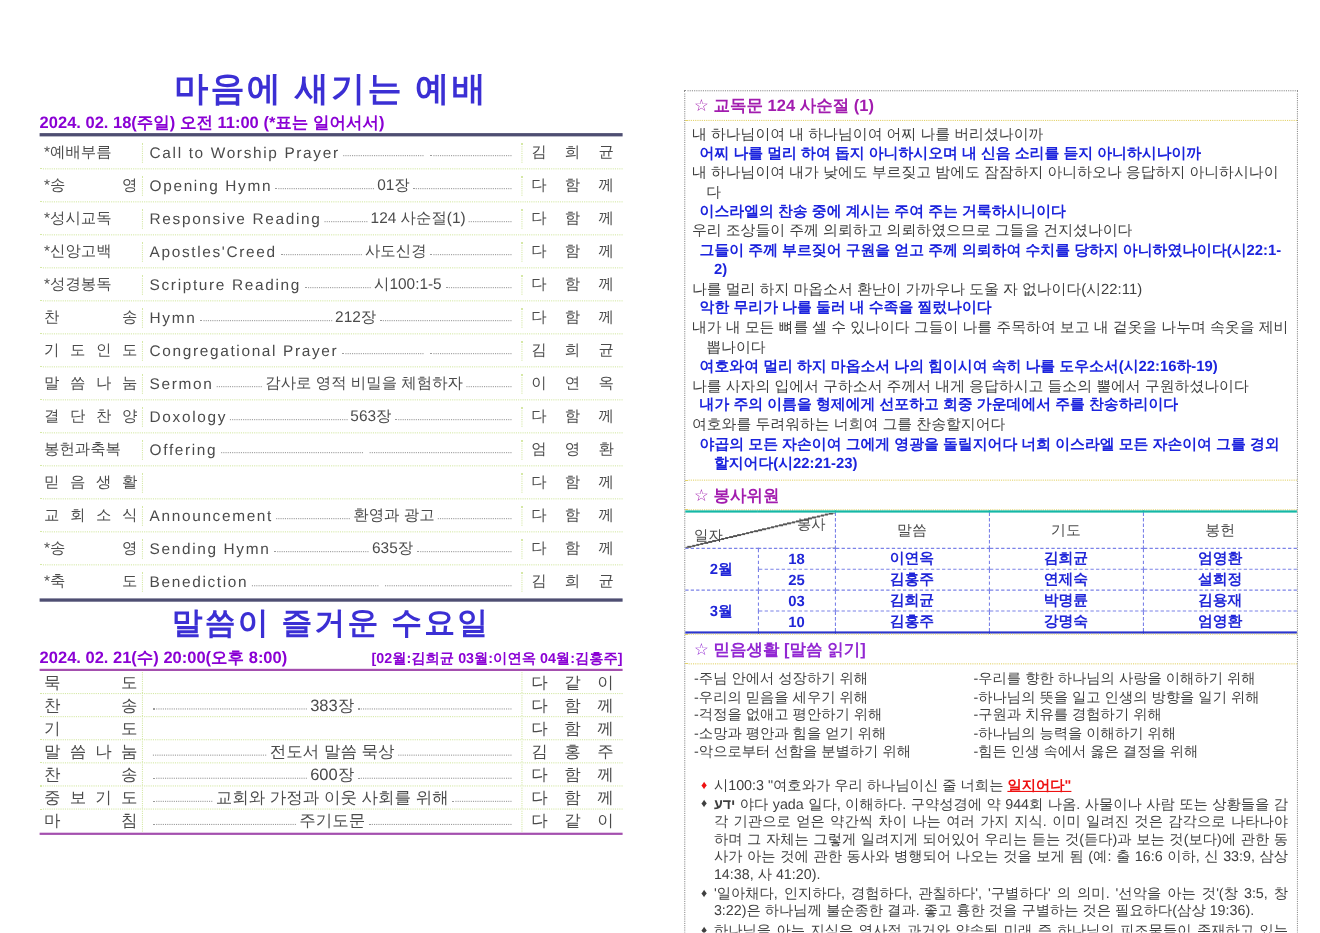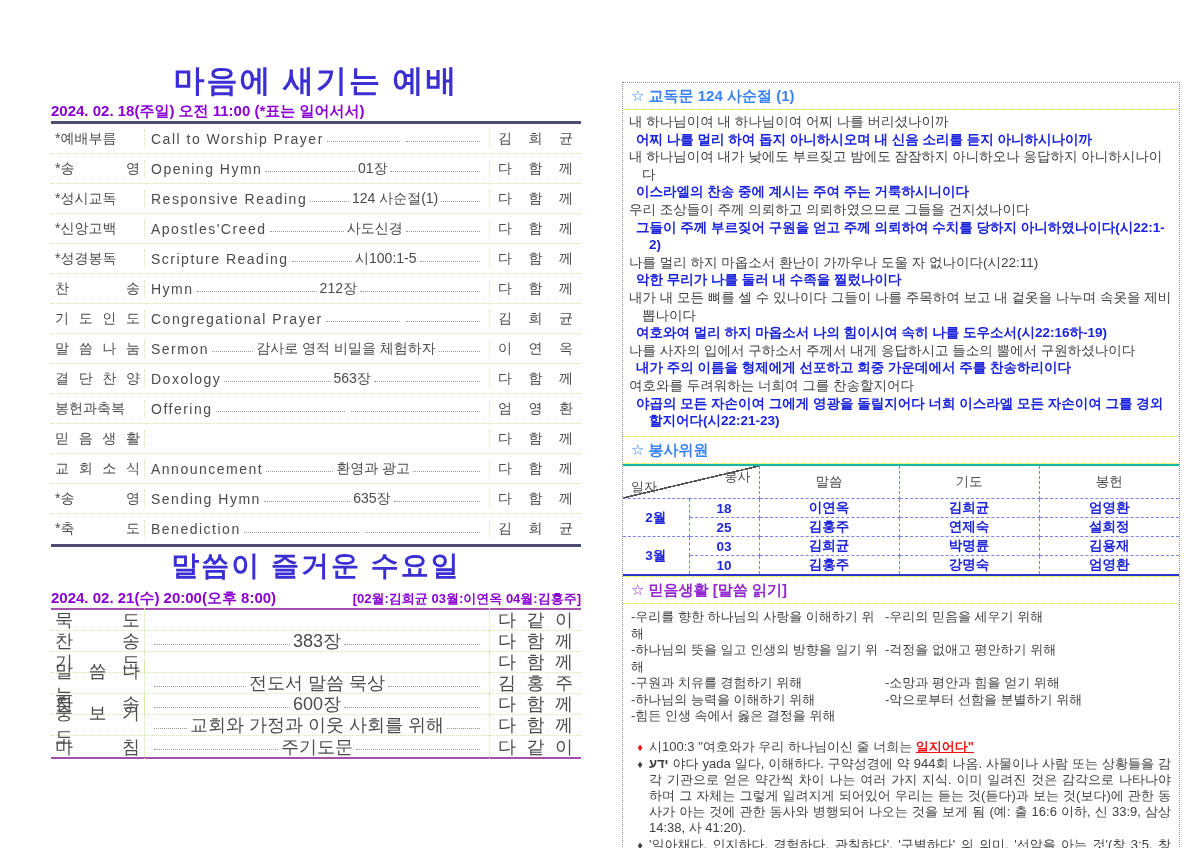--- a/index.html
+++ b/index.html
@@ -1,42 +1,42 @@
 <!DOCTYPE html>
 <html><head>
 <meta charset="utf-8">
 <style>
   * { margin:0; padding:0; box-sizing:border-box; }
   html,body { width:1200px; height:848px; background:#ffffff;
     font-family:"Liberation Sans","DejaVu Sans",sans-serif; color:#4b4b4b; }
   .page { position:relative; width:1200px; height:848px; background:#fff; overflow:hidden; }
 
   
-  .leftcol { position:absolute; left:51px; top:60px; width:530px; }
+  .leftcol { position:absolute; left:36px; top:60px; width:530px; }
   .svc-title { text-align:center; font-size:31px; font-weight:bold; color:#3b2fd4; letter-spacing:2px; }
   .svc-date { margin-top:0; font-size:15px; font-weight:bold; color:#8a00d4; }
   .svc-date2 { display:flex; justify-content:space-between; align-items:flex-end; margin-top:4px; }
   .svc-date2 .note { font-size:13px; font-weight:bold; color:#8a00d4; }
 
   .ordertable { border-top:3px solid #4e4e72; border-bottom:3px solid #4e4e72; }
   .orow { display:flex; align-items:center; height:30px; border-bottom:1px dotted #d5e8a6; font-size:14px; }
   .orow:last-child { border-bottom:none; }
   .orow .label { width:94px; padding:0 4px; text-align:justify; text-align-last:justify; border-right:1px dotted #d5e8a6; }
   .orow .mid { flex:1; display:flex; align-items:center; padding:0 6px; overflow:hidden; white-space:nowrap; }
   .orow .mid .en { letter-spacing:1.5px; }
   .orow .leader { flex:1; border-bottom:1px dotted #9a9a9a; height:1px; margin:0 3px; transform:translateY(3px); }
   .orow .who { width:92px; padding:0 8px; text-align:justify; text-align-last:justify; border-left:1px dotted #d5e8a6; }
 
   .wedwrap { }
   .wedtable { border-top:2px solid #a44fae; border-bottom:2px solid #a44fae; }
-  .wedtable .orow { height:21px; font-size:18px; }
+  .wedtable .orow { height:21px; font-size:15px; }
 
   
   .rightcol { position:absolute; left:622px; top:82px; width:558px; border:1px dotted #8f8f8f; background:#fff; }
-  .sect-head { font-size:15px; font-weight:bold; color:#3b82f6; padding:4px 8px 3px 8px; border-bottom:1px dotted #e3d26a; }
+  .sect-head { font-size:15px; font-weight:bold; color:#a21caf; padding:4px 8px 3px 8px; border-bottom:1px dotted #e3d26a; }
   .sect-head.purple { color:#9227d2; border-top:1px dotted #e3d26a; }
 
   .kyodok-lines { padding:3px 6px 6px 6px; font-size:13.5px; line-height:17.6px; }
   .kline { color:#3f3f3f; padding-left:13px; text-indent:-13px; }
   .kline.e { color:#1b23dd; font-weight:bold; padding-left:20px; text-indent:-13px; }
 
   .bongsa-table { width:100%; border-collapse:collapse; table-layout:fixed; margin:0; }
   .bongsa-table th,.bongsa-table td { border:1px dashed #7b82e8; font-size:13.5px; text-align:center; padding:0; }
   .bongsa-table thead th { color:#4b4b4b; font-weight:normal; height:34px; }
   .bongsa-table { border-top:2px solid #14b8a6; border-bottom:2px solid #2b35cf; }
@@ -347,20 +347,21 @@
             <td>강명숙</td>
             <td>엄영환</td>
           </tr>
         </tbody>
       </table>
     </div>
 
     <div>
       <div class="sect-head purple">☆ 믿음생활 [말씀 읽기]</div>
       <div class="mideum-list">
+        <div>-주님 안에서 성장하기 위해</div>
         <div>-우리를 향한 하나님의 사랑을 이해하기 위해</div>
         <div>-우리의 믿음을 세우기 위해</div>
         <div>-하나님의 뜻을 일고 인생의 방향을 일기 위해</div>
         <div>-걱정을 없애고 평안하기 위해</div>
         <div>-구원과 치유를 경험하기 위해</div>
         <div>-소망과 평안과 힘을 얻기 위해</div>
         <div>-하나님의 능력을 이해하기 위해</div>
         <div>-악으로부터 선함을 분별하기 위해</div>
         <div>-힘든 인생 속에서 옳은 결정을 위해</div>
       </div>

